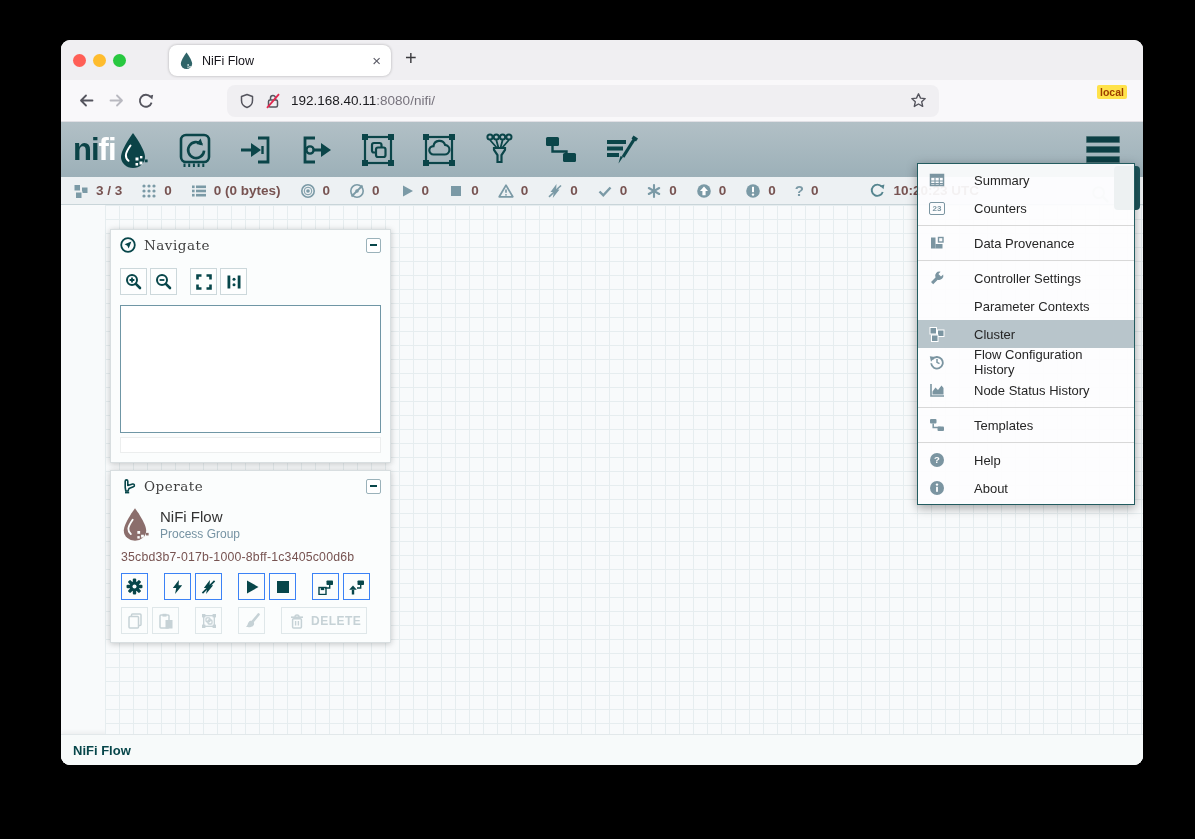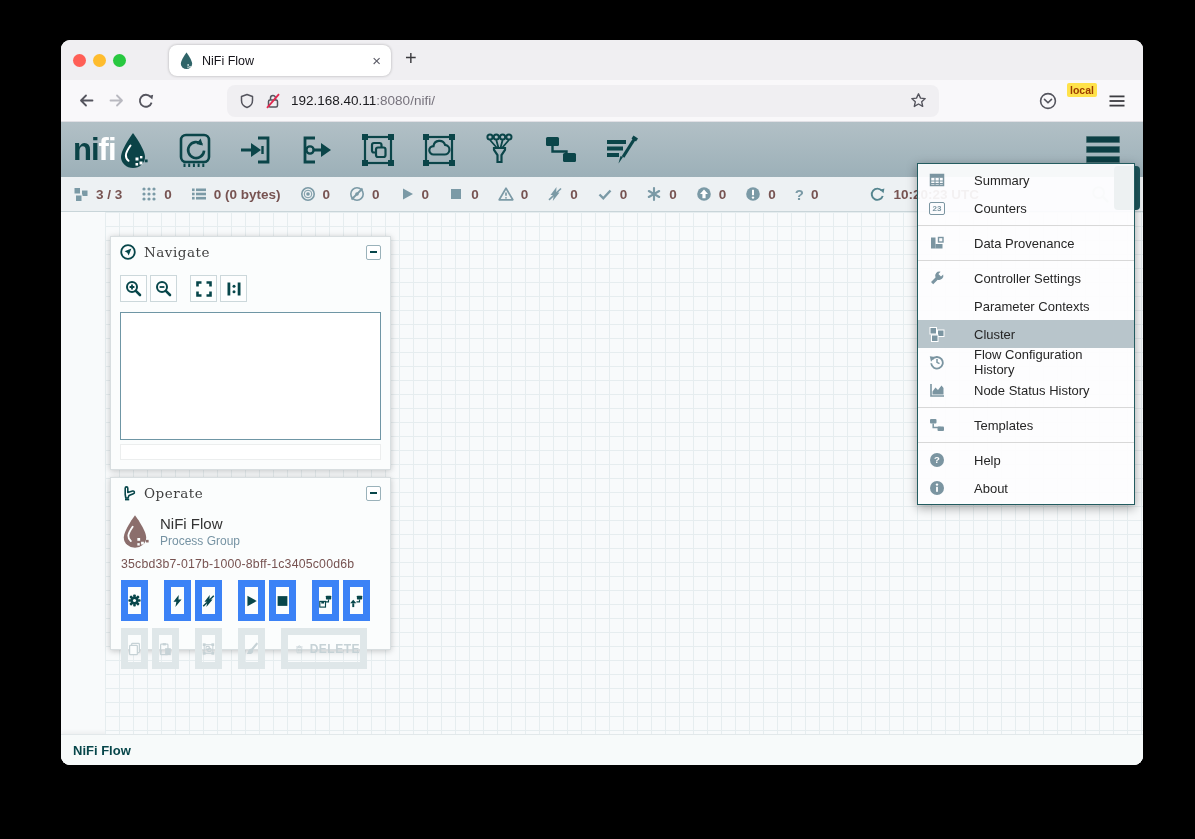--- a/index.html
+++ b/index.html
@@ -22,42 +22,42 @@
 
   .navbar{height:42px;background:#f9f8fa;border-bottom:1px solid #e1e0e5;display:flex;align-items:center;
           padding:0 10px;box-sizing:border-box;}
   .nav-btn{width:30px;height:30px;display:flex;align-items:center;justify-content:center;border-radius:6px;flex:none;}
   .url-spacer{width:66px;flex:none;}
   .urlbox{width:712px;height:32px;background:#f0eff2;border-radius:8px;display:flex;align-items:center;
           padding:0 12px;box-sizing:border-box;flex:none;}
   .url-host{font-size:13.5px;color:#1b1b1f;margin-left:10px;}
   .url-path{font-size:13.5px;color:#77737d;}
   .url-star{margin-left:auto;}
-  .nav-right{margin-left:auto;display:flex;align-items:center;gap:14px;padding-right:8px;}
+  .nav-right{margin-left:auto;display:flex;align-items:center;gap:14px;padding-right:8px;flex-direction:column;}
   .avatar-wrap{position:relative;width:24px;height:24px;}
   .avatar{width:22px;height:22px;border-radius:50%;background:radial-gradient(circle at 35% 35%,#f6b26b,#e07b2a);
           margin-top:2px;}
   .local-pill{position:absolute;top:-6px;left:-4px;background:#ffe24a;color:#9c3d00;font-size:10.5px;
               font-weight:bold;padding:0 3px;line-height:14px;border-radius:2px;}
 
   
   .nifi{height:643px;display:flex;flex-direction:column;position:relative;background:#f8fafb;}
   .nf-toolbar{height:55px;flex:none;background:linear-gradient(#b2c0c6,#9cb0b8);display:flex;align-items:center;
               padding:0 12px;box-sizing:border-box;}
   .logo{display:flex;align-items:center;}
   .logo-text{font-size:31px;font-weight:bold;letter-spacing:-1px;line-height:1;}
   .logo-ni{color:#0b4347}.logo-fi{color:#fff}
   .logo-drop{margin-left:2px;color:#0b4347;}
   .comp-icons{display:flex;gap:23px;margin-left:28px;align-items:center;color:#0b4549;}
   .comp-icons .ci{width:38px;height:38px;}
   .nf-hamburger{margin-left:auto;margin-right:8px;display:flex;flex-direction:column;gap:3px;padding:3px;}
   .nf-hamburger .bar{width:34px;height:7px;background:#0c3f44;border:1px solid rgba(255,255,255,.25);
                      box-sizing:border-box;border-radius:1px;}
 
-  .nf-status{height:35px;flex:none;background:#edf1f3;border-bottom:1px solid #c9d5d9;display:flex;
+  .nf-status{height:28px;flex:none;background:#edf1f3;border-bottom:1px solid #c9d5d9;display:flex;
              align-items:center;padding:0 26px 0 12px;box-sizing:border-box;gap:19px;
              font-size:13.5px;font-weight:bold;color:#775351;}
   .sb-item{display:flex;align-items:center;gap:7px;color:#775351;}
   .sb-item .ic{color:#7b9aa6;}
   .q-mark{font-size:15px;font-weight:bold;color:#7b9aa6;line-height:1;}
   .sb-time{margin-left:auto;margin-right:138px;display:flex;align-items:center;gap:8px;white-space:nowrap;}
   .sb-time .ic{color:#55858f;}
   .search-underlay{position:absolute;top:63px;left:1030px;color:#c3ced3;z-index:4;}
   .search-box-dark{position:absolute;top:44px;left:1053px;width:26px;height:44px;background:#1d565c;
                    border-radius:4px;z-index:4;}
@@ -89,21 +89,21 @@
   .birdseye{margin:10px 9px 0;height:128px;background:#fff;border:1.5px solid #6f96a5;box-sizing:border-box;}
   .birdseye-footer{margin:4px 9px 0;height:16px;background:#fff;border:1px solid #eceeee;box-sizing:border-box;}
 
   .op-sel{display:flex;padding:6px 10px 0;gap:11px;align-items:center;}
   .drop-op{color:#8b6e6c;}
   .op-name{font-size:15px;color:#333;}
   .op-type{font-size:12px;color:#7693a3;margin-top:2px;}
   .op-id{padding:9px 10px 0;font-size:12.3px;color:#775351;letter-spacing:.2px;}
   .op-row{display:flex;gap:4px;padding:9px 10px 0;}
   .op-row.r2{padding-top:7px;}
-  .op-btn{width:27px;height:41px;border:7px solid #3b82f6;background:transparent;display:flex;align-items:center;
+  .op-btn{width:27px;height:27px;border:1px solid #3b82f6;background:transparent;display:flex;align-items:center;
           justify-content:center;color:#07464a;box-sizing:border-box;flex:none;}
   .op-btn.ml{margin-left:12px;}
   .op-btn.dis{color:#c6d2d6;border-color:#dfe7e9;}
   .op-btn.del{width:86px;justify-content:flex-start;padding-left:7px;gap:6px;}
   .del-label{font-size:12px;font-weight:bold;color:#c6d2d6;letter-spacing:.5px;}
 
   
   .menu{position:absolute;left:856px;top:41px;width:218px;background:rgba(253,253,254,.93);
         border:1px solid #235c60;box-shadow:0 3px 10px rgba(0,0,0,.35);z-index:10;padding:2px 0;
         box-sizing:border-box;}

